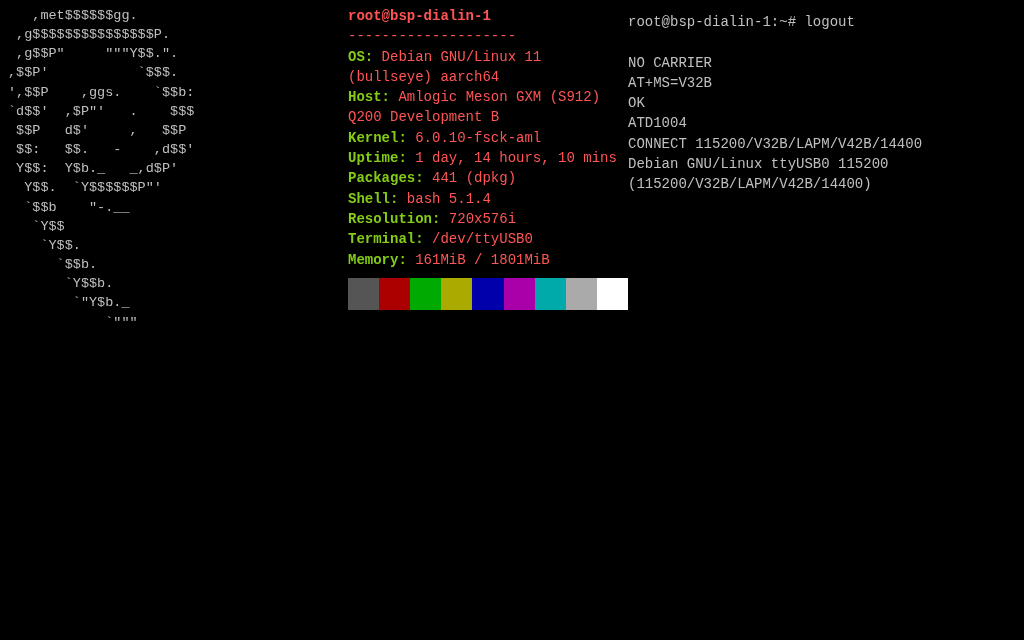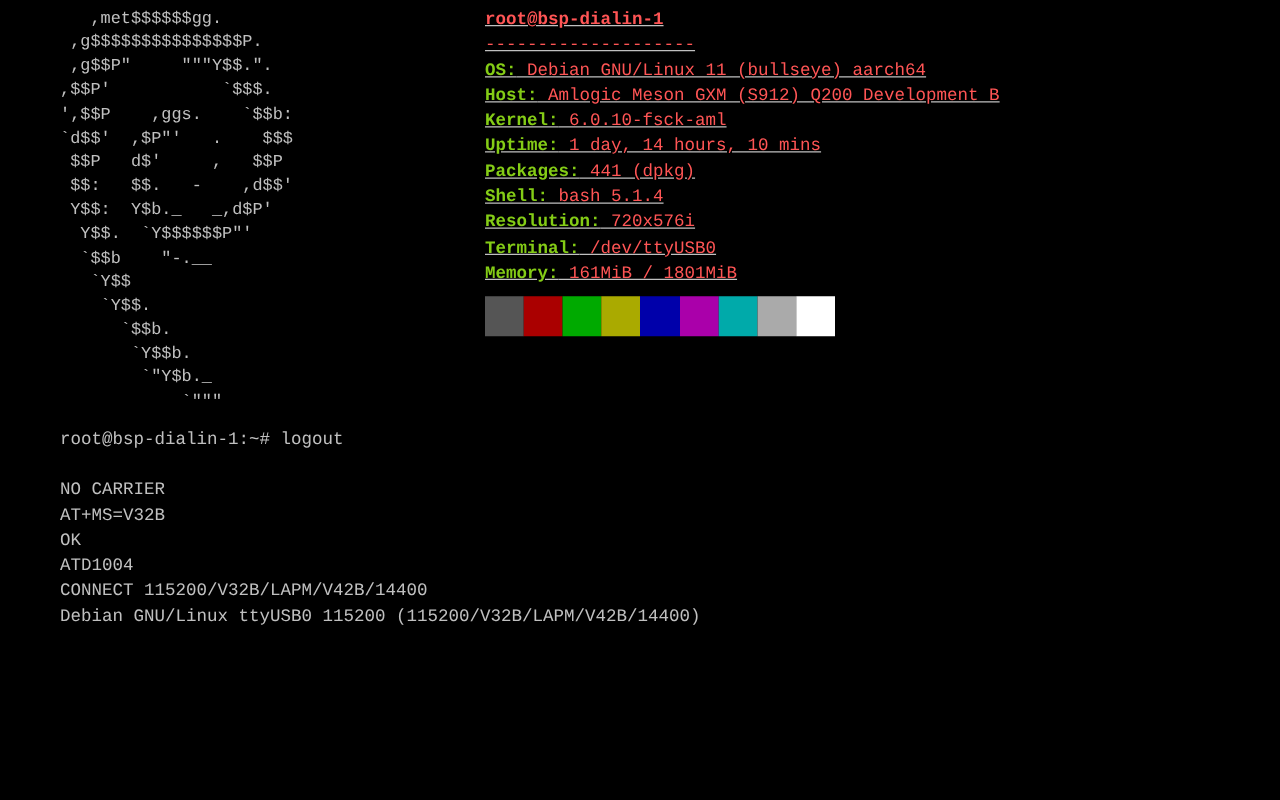--- a/index.html
+++ b/index.html
@@ -9,41 +9,38 @@
       font-family: 'Courier New', Courier, monospace;
       font-size: 14px;
       line-height: 1.45;
       width: 1024px;
       height: 640px;
       overflow: hidden;
       padding: 4px 8px;
     }
     .terminal-content {
       display: flex;
-      flex-direction: column;
       height: 100%;
-      margin-left: 40px;
     }
     .top-section {
       display: flex;
       flex-direction: row;
       margin-bottom: 2px;
     }
     .ascii-art {
       color: #c0c0c0;
       white-space: pre;
       font-size: 13.5px;
       line-height: 1.42;
       min-width: 320px;
       padding-top: 2px;
     }
     .sysinfo {
       padding-left: 20px;
       padding-top: 2px;
-      text-decoration: underline;
     }
     .sysinfo-line {
       line-height: 1.45;
     }
     .sysinfo-hostname {
       color: #ff5555;
       font-weight: bold;
     }
     .sysinfo-separator {
       color: #ff5555;

